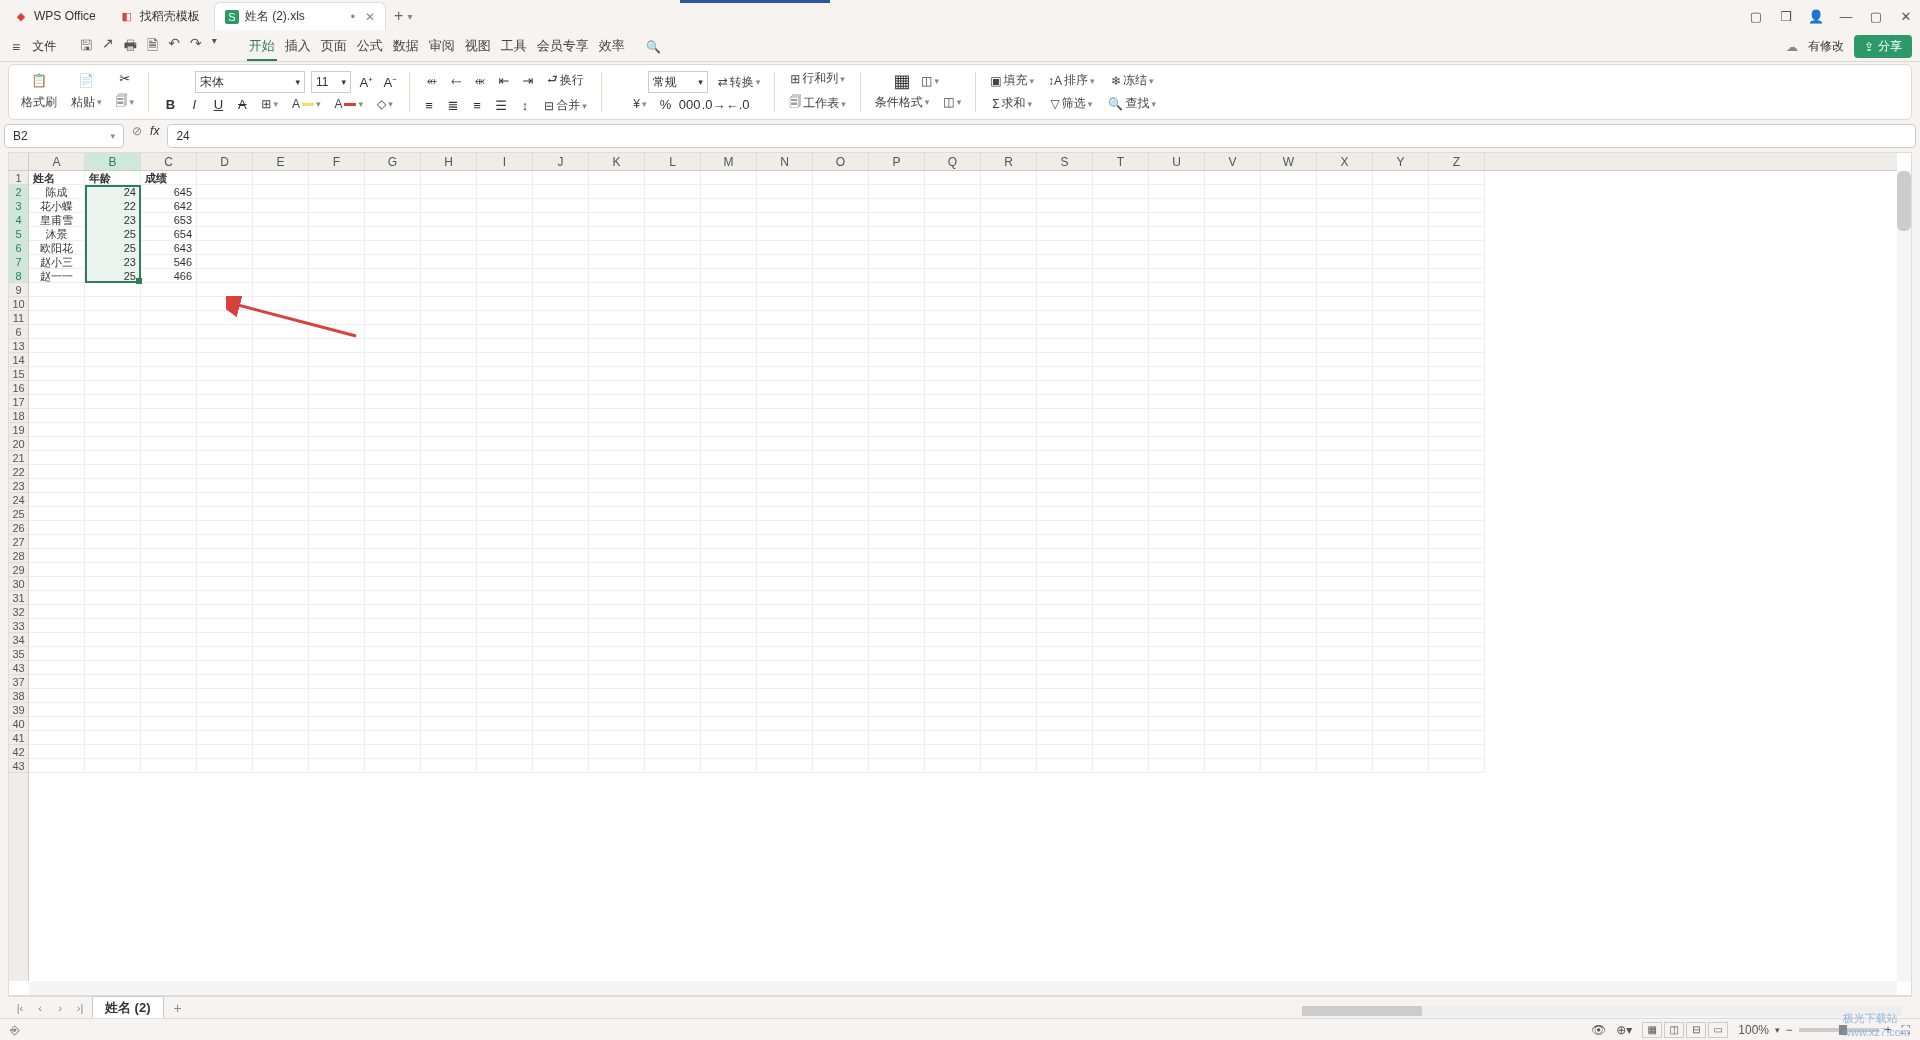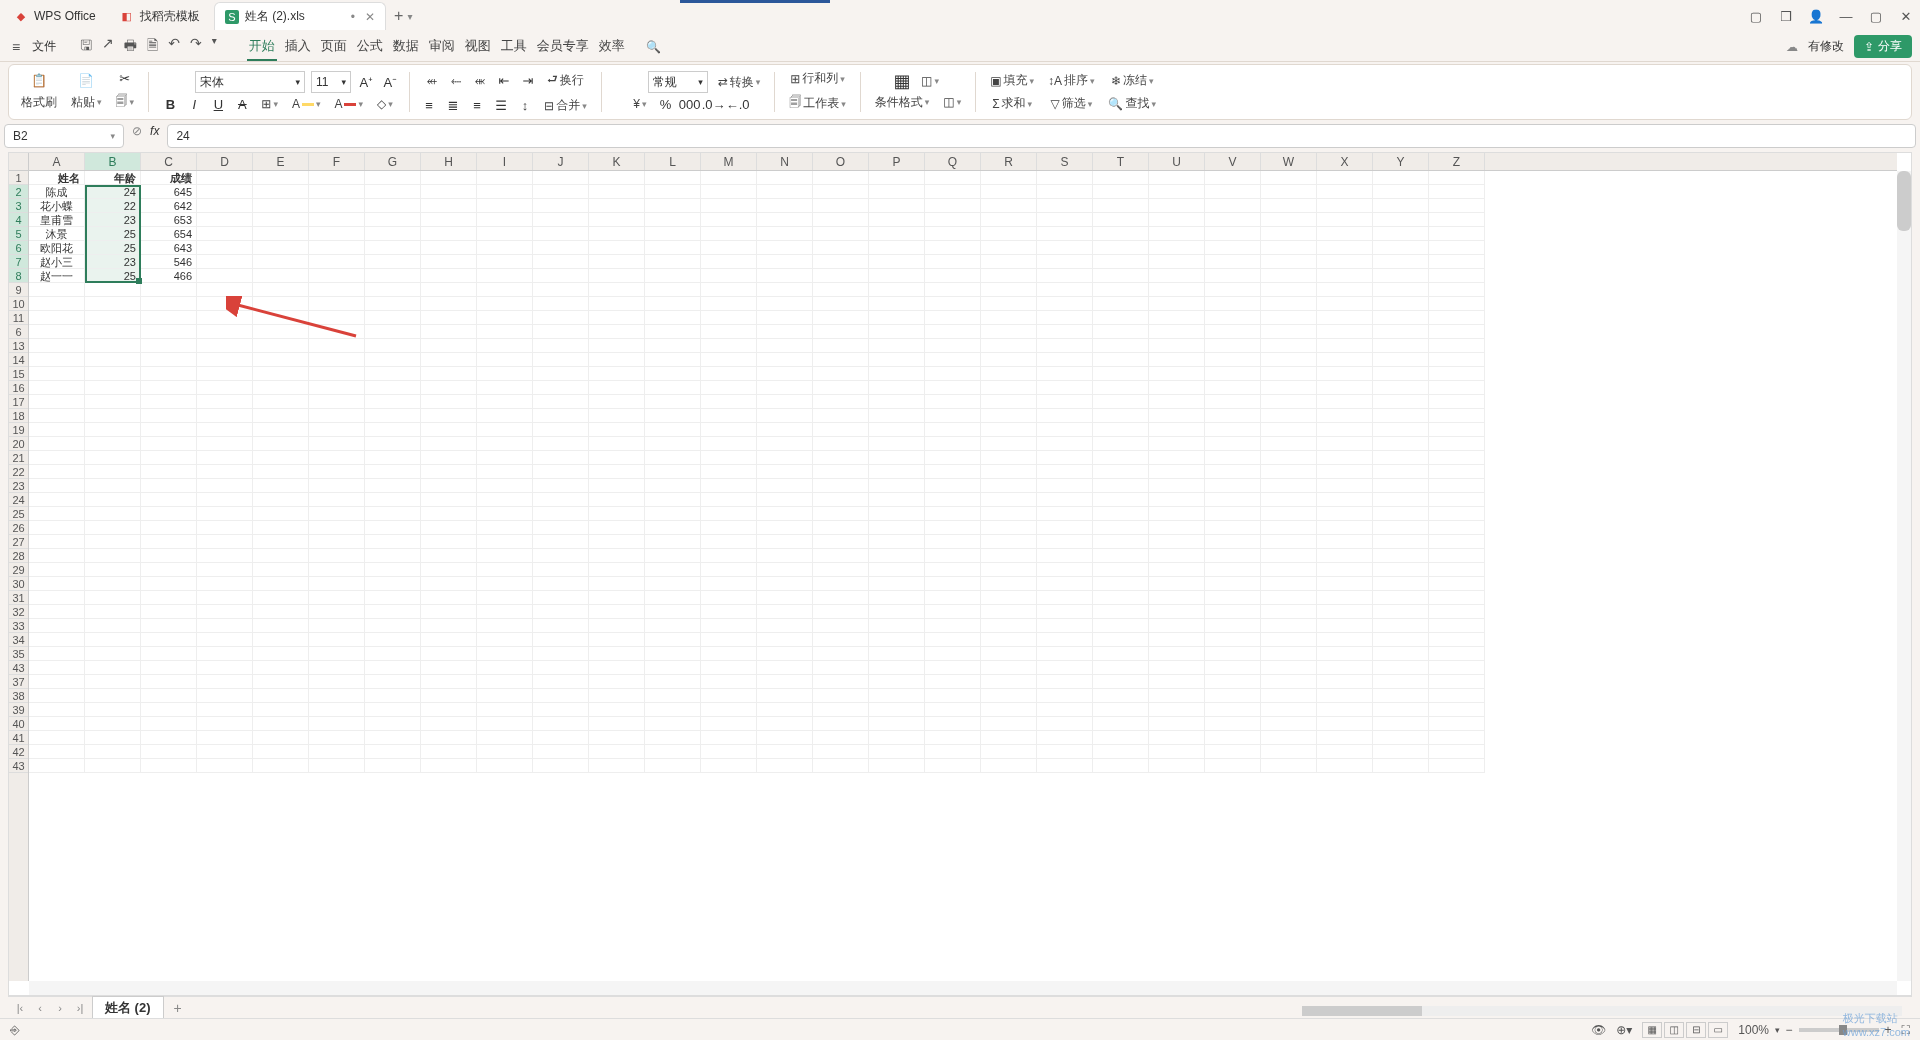--- a/index.html
+++ b/index.html
@@ -56,21 +56,21 @@
 .col-headers { position: absolute; top: 0; left: 20px; right: 14px; height: 18px; display: flex; background: #f0ece8; border-bottom: 1px solid #ccc; }
 .col-h { width: 56px; text-align: center; font-size: 12px; border-right: 1px solid #ddd; line-height: 18px; color: #555; }
 .col-h.sel { background: #d0e8dc; color: #2e7d5b; }
 .row-headers { position: absolute; top: 18px; left: 0; width: 20px; bottom: 14px; background: #f0ece8; border-right: 1px solid #ccc; }
 .row-h { height: 14px; text-align: center; font-size: 11px; border-bottom: 1px solid #ddd; line-height: 14px; color: #555; }
 .row-h.sel { background: #d0e8dc; color: #2e7d5b; }
 .cells { position: absolute; top: 18px; left: 20px; right: 14px; bottom: 14px; }
 .crow { display: flex; height: 14px; }
 .cell { width: 56px; height: 14px; border-right: 1px solid #eee; border-bottom: 1px solid #eee; font-size: 11px; line-height: 14px; padding: 0 4px; text-align: right; }
 .cell.t { text-align: center; }
-.cell.h { font-weight: bold; text-align: right; }
+.cell.h { font-weight: bold; text-align: left; }
 .selection { position: absolute; border: 2px solid #2e7d5b; pointer-events: none; }
 .sel-handle { position: absolute; width: 6px; height: 6px; background: #2e7d5b; right: -3px; bottom: -3px; }
 .vscroll { position: absolute; right: 0; top: 18px; width: 14px; bottom: 14px; background: #f5f5f5; }
 .vthumb { position: absolute; top: 0; width: 100%; height: 60px; background: #ccc; border-radius: 6px; }
 .hscroll { position: absolute; bottom: 0; left: 20px; right: 14px; height: 14px; background: #f5f5f5; }
 
 
 .arrow { position: absolute; top: 296px; left: 226px; pointer-events: none; }
 
 

